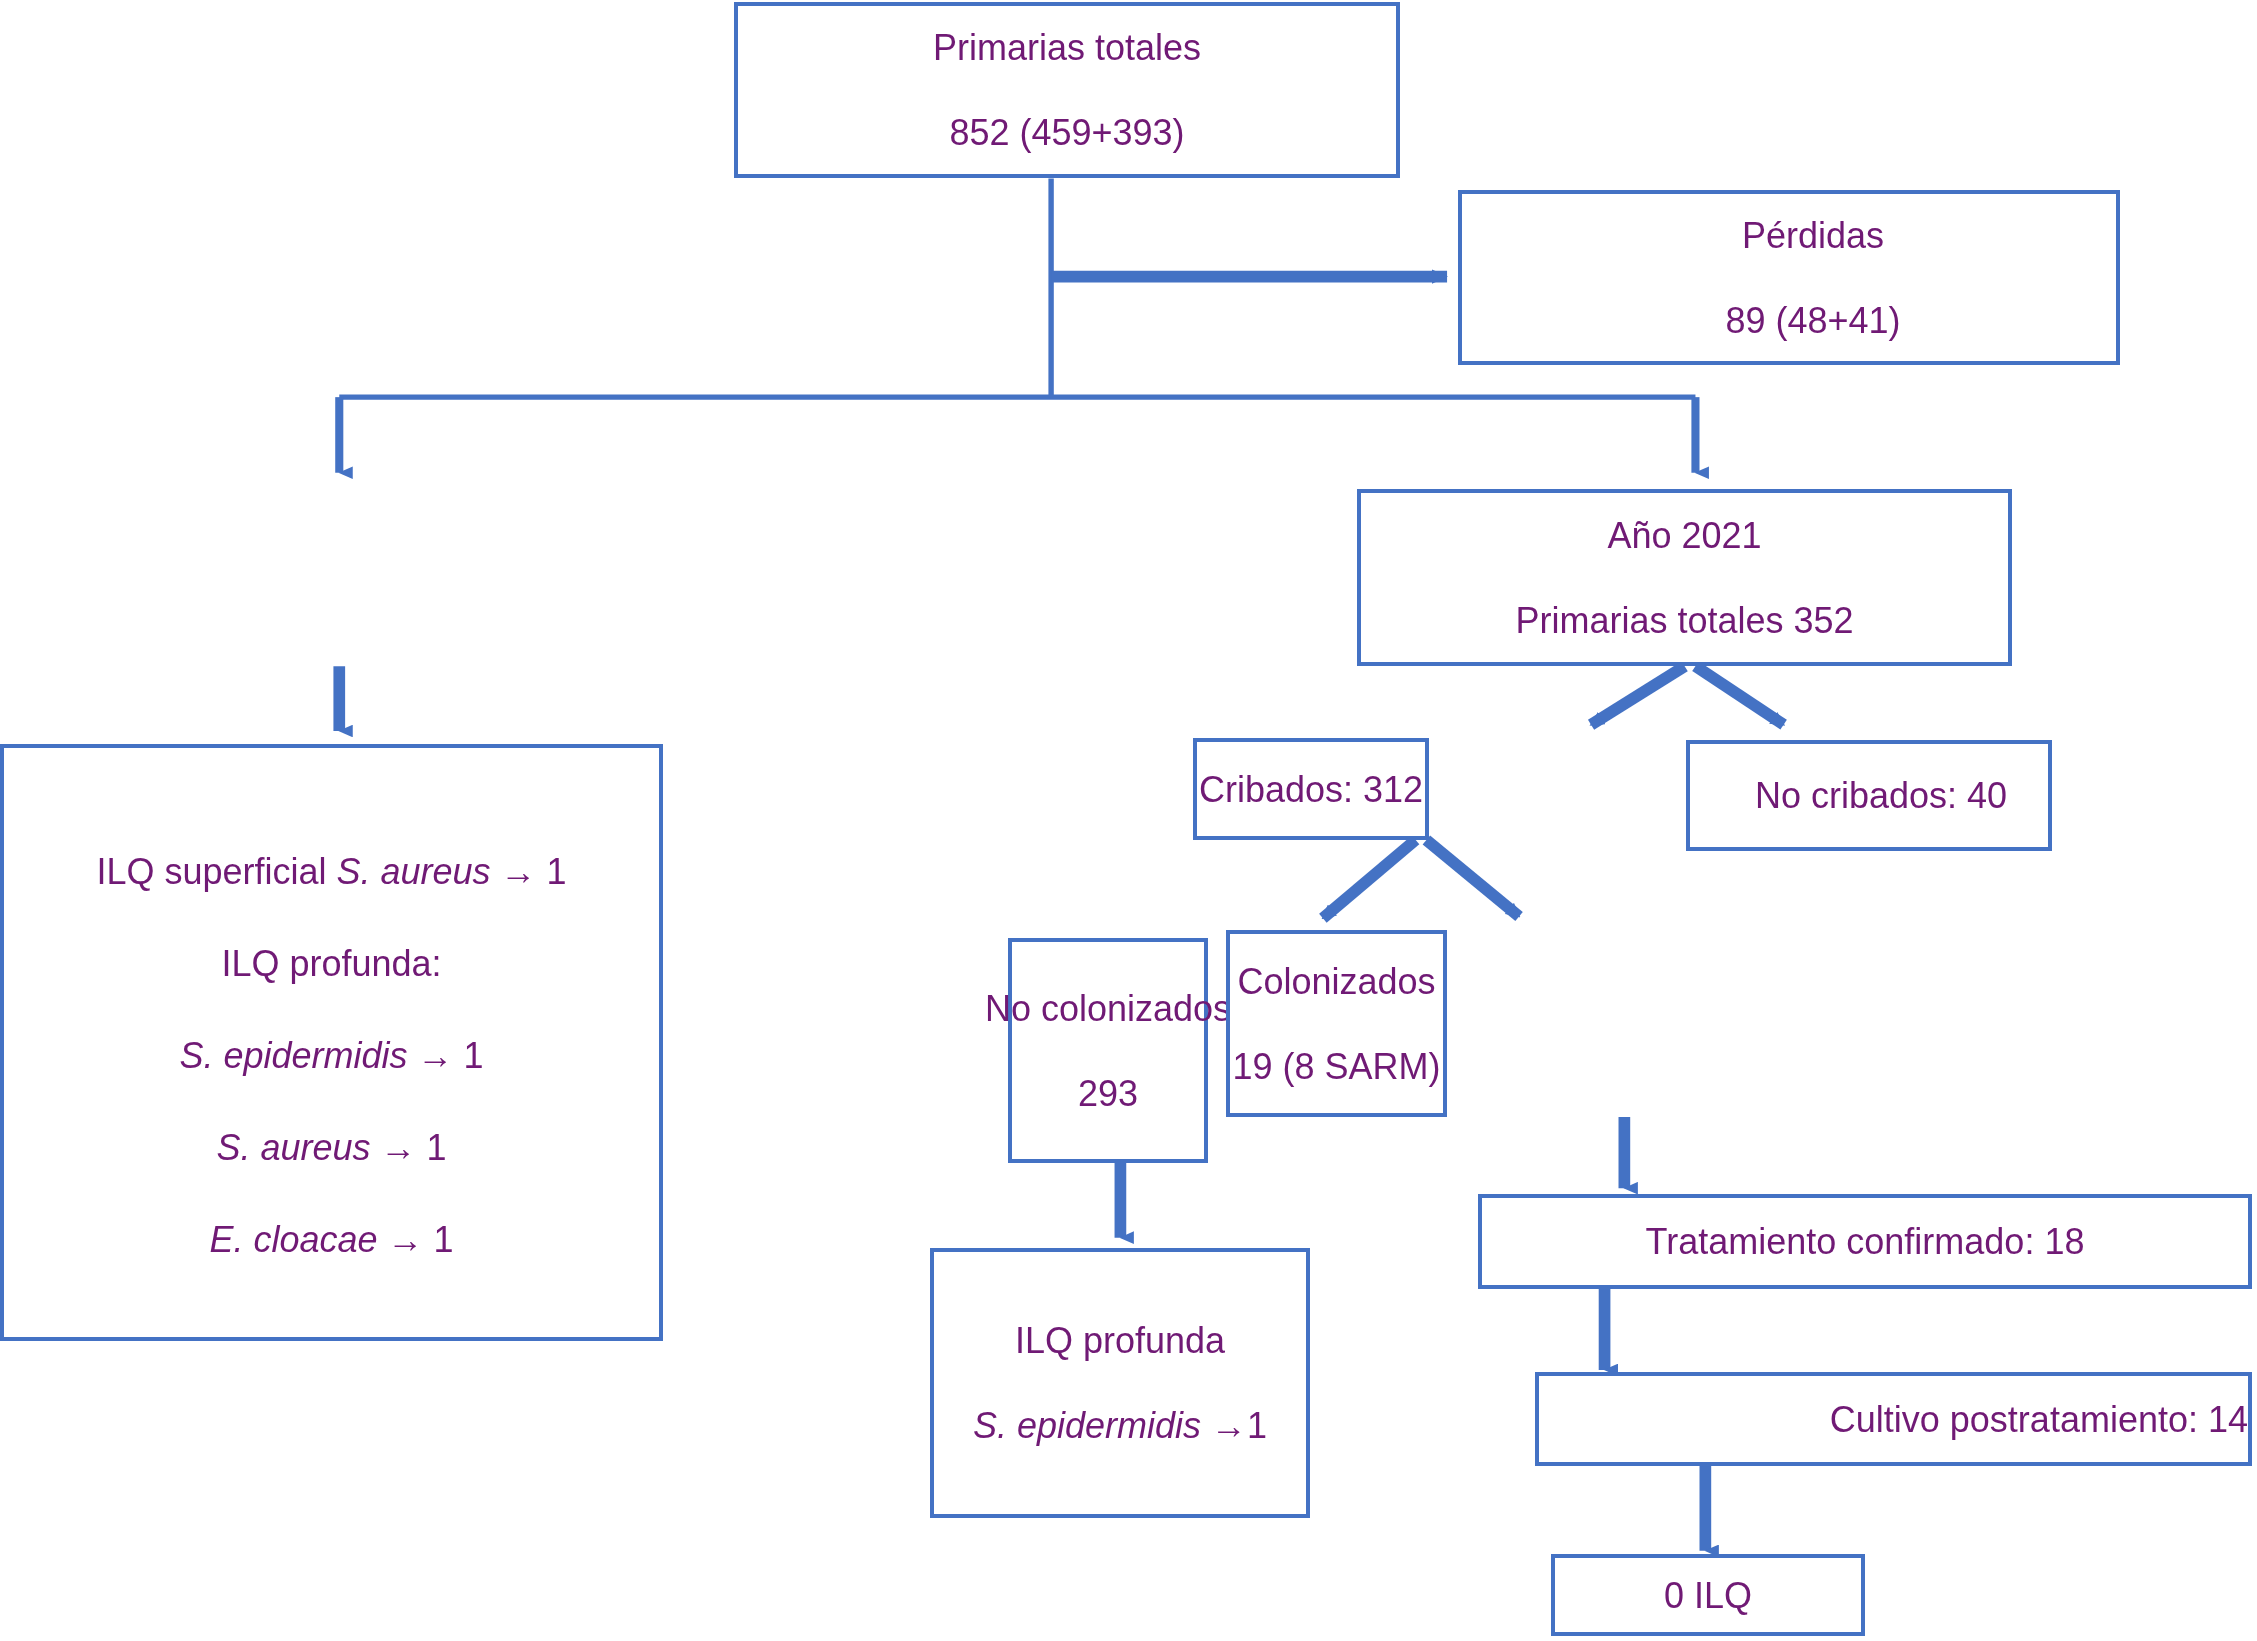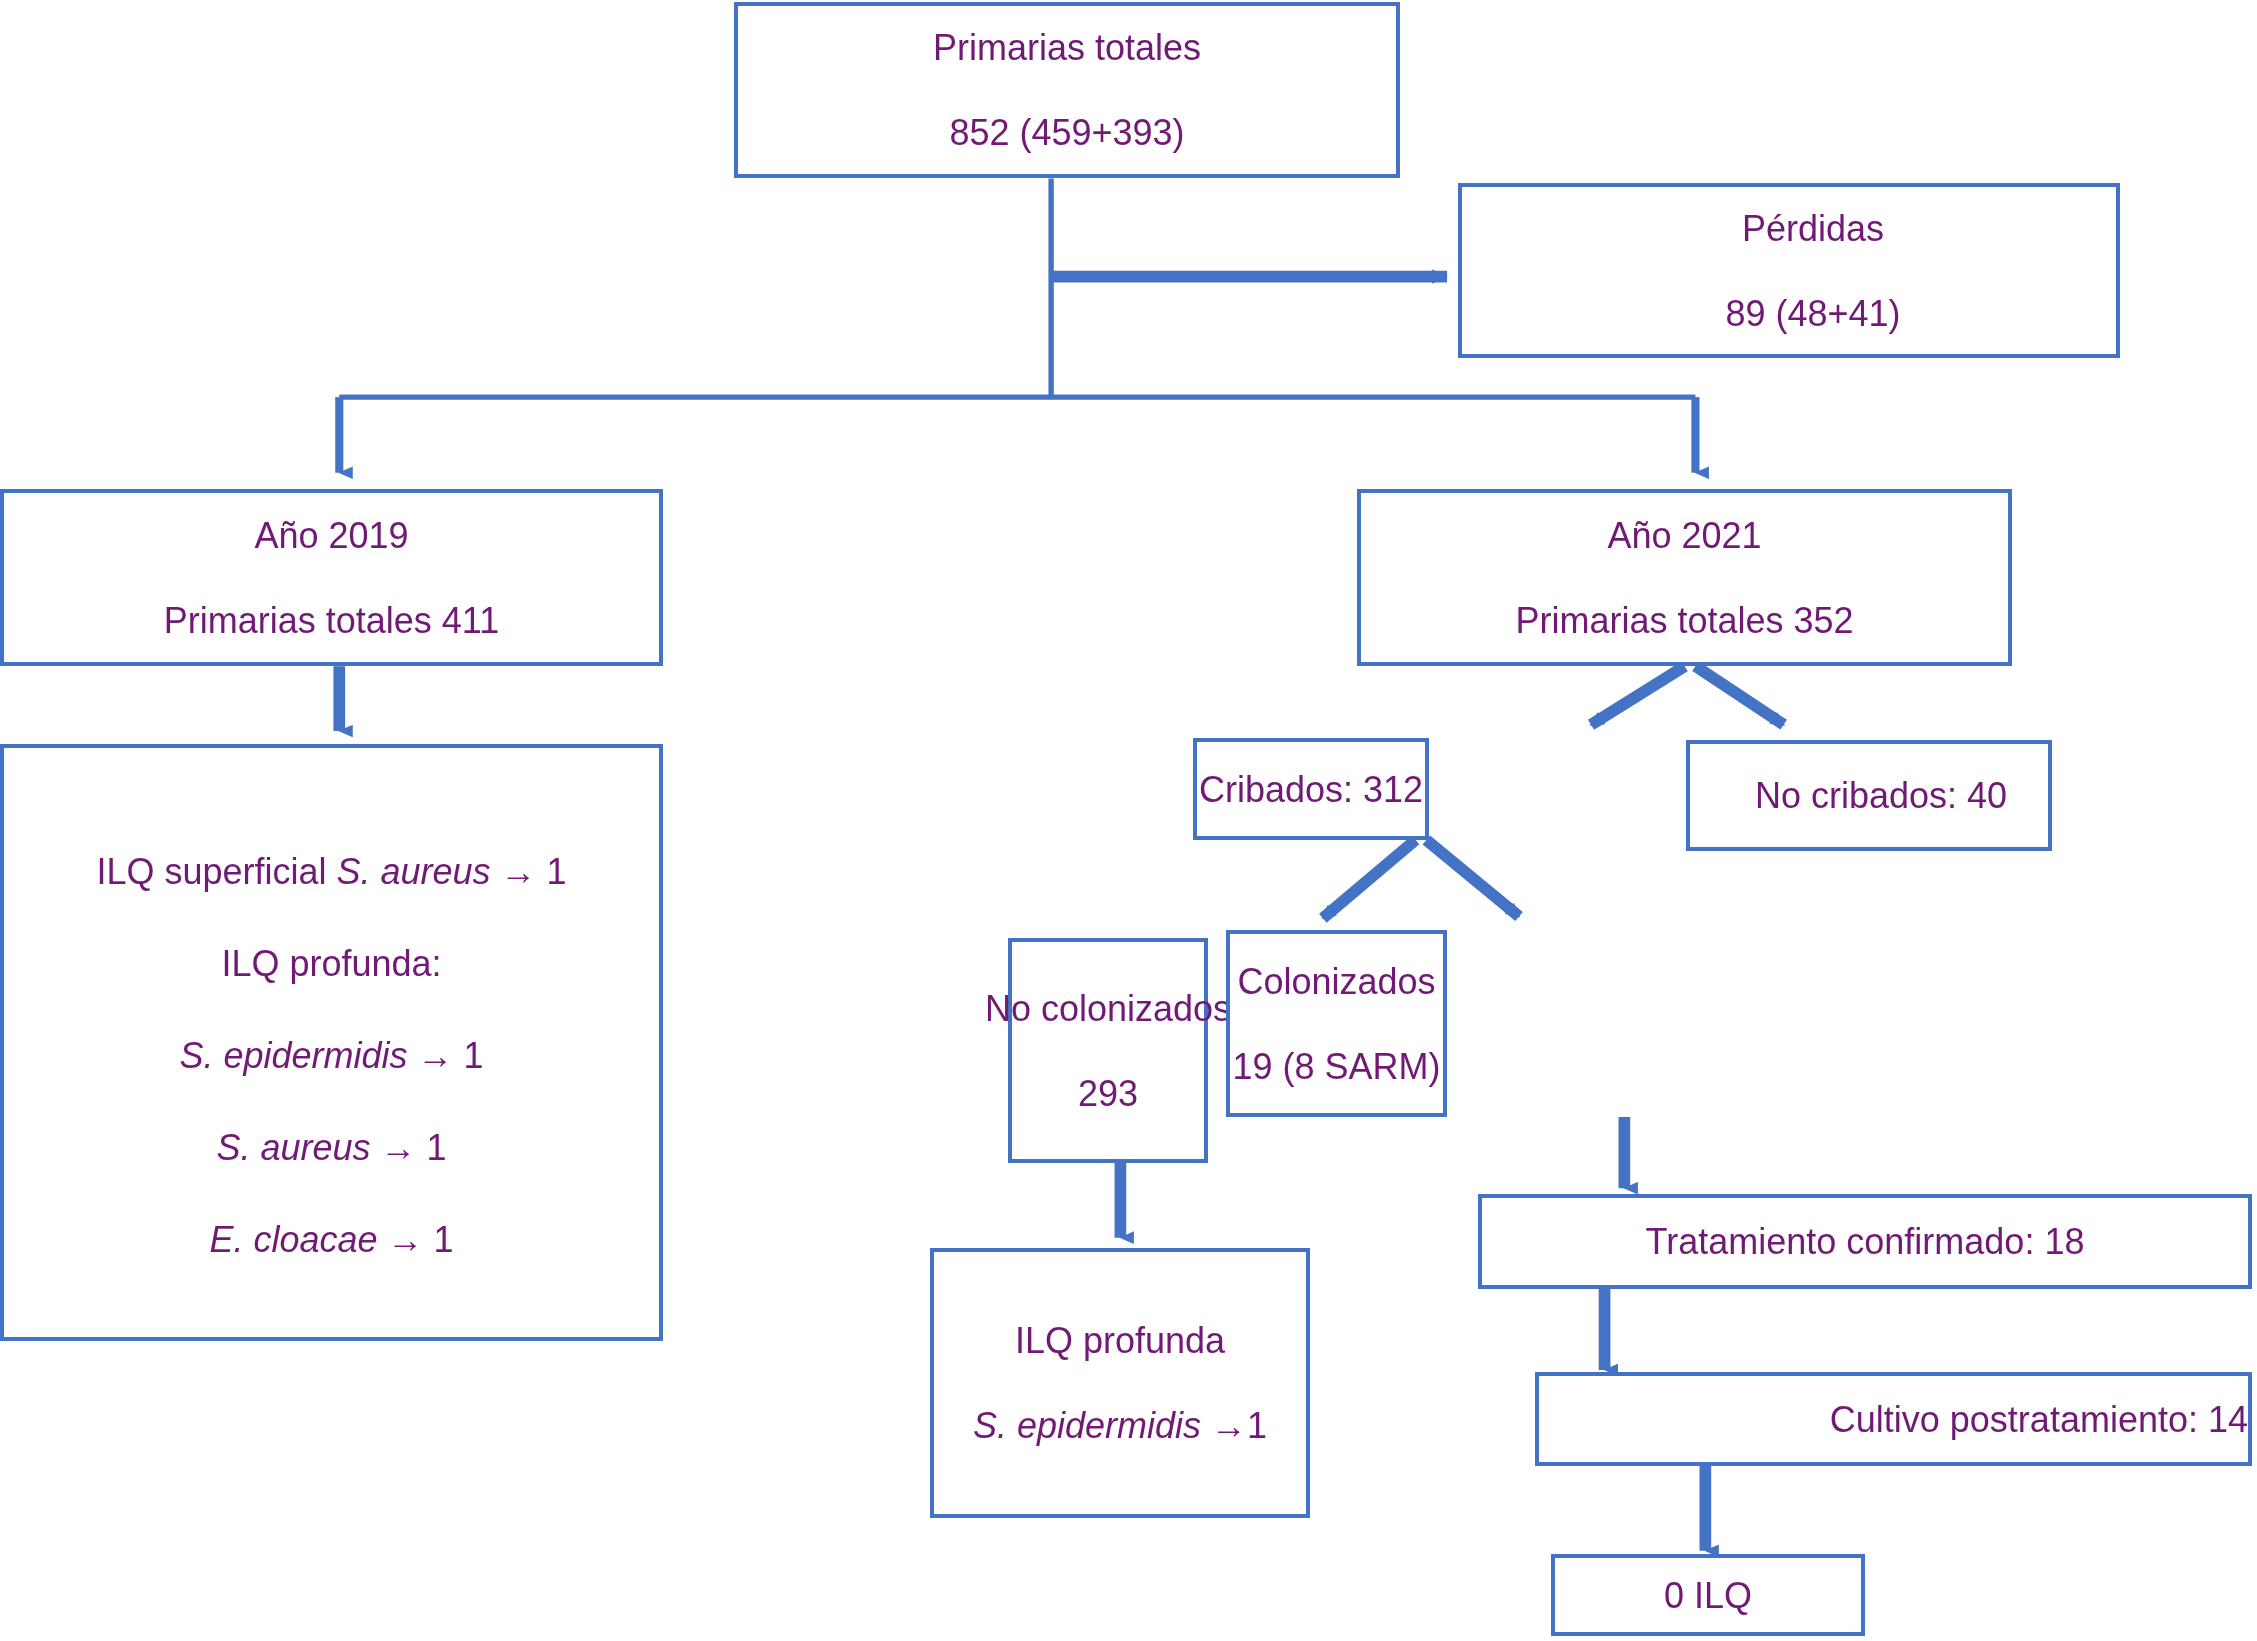--- a/index.html
+++ b/index.html
@@ -92,31 +92,26 @@
 
     <path d="M1895,1628 L1895,1723" stroke="#4472C4" stroke-width="13" fill="none" marker-end="url(#arrowdown)"></path>
   </svg>
 
   <div class="node" style="left:734px; top:1.8px; width:666px; height:176px;">
     <span class="line">Primarias totales</span>
     <span class="gap"></span>
     <span class="line">852 (459+393)</span>
   </div>
 
-  <div class="node" style="left:1458px; top:183px; width:662px; height:175px;padding-left:48px;">
+  <div class="node" style="left:1458px; top:190px; width:662px; height:175px;padding-left:48px;">
     <span class="line">Pérdidas</span>
     <span class="gap"></span>
     <span class="line">89 (48+41)</span>
   </div>
 
-  <div class="node" style="left:0px; top:489px; width:663px; height:177px;">
-    <span class="line">Año 2019</span>
-    <span class="gap"></span>
-    <span class="line">Primarias totales 411</span>
-  </div>
 
   <div class="node" style="left:1357px; top:489px; width:655px; height:177px;">
     <span class="line">Año 2021</span>
     <span class="gap"></span>
     <span class="line">Primarias totales 352</span>
   </div>
 
   <div class="node" style="left:0px; top:744px; width:663px; height:597px; justify-content:flex-start; padding-top:101px;">
     <span class="line">
       <span>ILQ superficial </span><span class="it">S. aureus</span><span> → 1</span>

